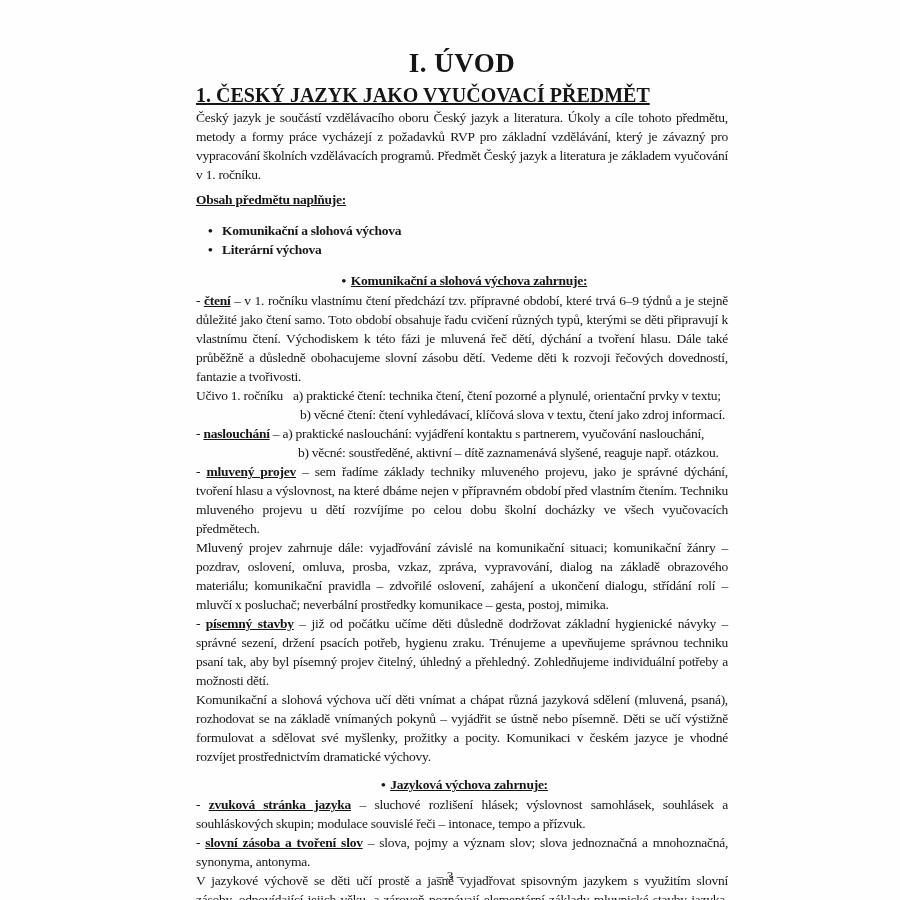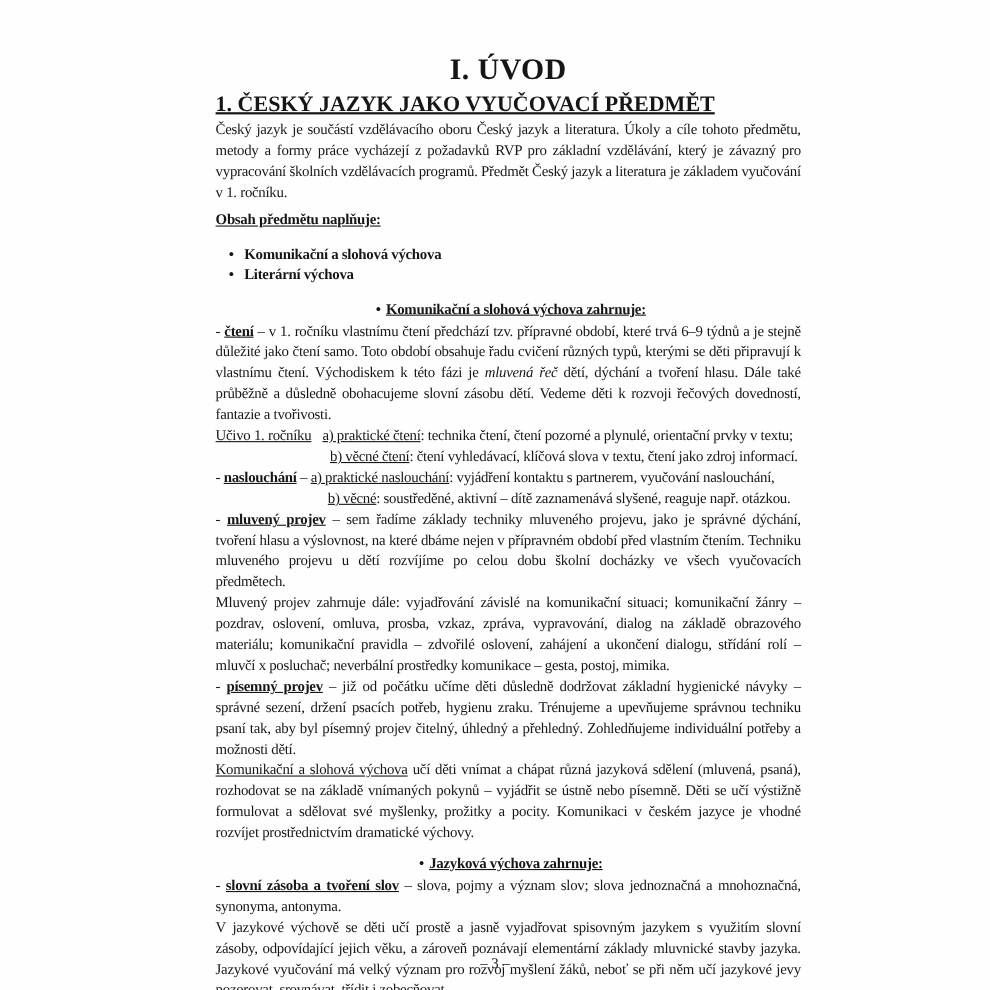--- a/index.html
+++ b/index.html
@@ -24,22 +24,22 @@
   .sub-heading {
     margin:6px 0 0 0; font-weight:bold; text-align:left;
   }
   .sub-heading .hu { text-decoration:underline; }
   .bullet-list { margin:12px; padding:0; list-style:none; text-align:left; }
   .bullet-list li { font-weight:bold; }
   .bullet { display:inline-block; width:14px; }
   .bullet-heading { margin:9px 0 1px 0; font-weight:bold; text-align:center; }
   .bullet-heading .hu { text-decoration:underline; }
   .term { font-weight:bold; text-decoration:underline;margin-top:13px; }
-  .u { text-decoration:underline; }
-  .it { font-style:italic; }
+  .u { }
+  .it { }
   .hang { padding-left:104px; text-indent:-104px; text-align:left; }
   .hang2 { padding-left:102px; text-indent:-102px; text-align:left; }
   .gap { display:inline-block; width:10px; }
   .page-number {
     position:absolute; top:868px; left:0; width:900px;
     text-align:center; font-size:13.5px; color:#161616;
   }
 </style>
 </head>
 <body>
@@ -66,26 +66,27 @@
     <p><span>- </span><span class="term">čtení</span><span> – v 1. ročníku vlastnímu čtení předchází tzv. přípravné období, které trvá 6–9 týdnů a je stejně důležité jako čtení samo. Toto období obsahuje řadu cvičení různých typů, kterými se děti připravují k vlastnímu čtení. Východiskem k této fázi je </span><span class="it">mluvená řeč</span><span> dětí, dýchání a tvoření hlasu. Dále také průběžně a důsledně obohacujeme slovní zásobu dětí. Vedeme děti k rozvoji řečových dovedností, fantazie a tvořivosti.</span></p>
 
     <div class="hang"><span class="u">Učivo 1. ročníku</span><span class="gap"></span><span class="u">a) praktické čtení</span><span>: technika čtení, čtení pozorné a plynulé, orientační prvky v textu;</span><br><span class="u">b) věcné čtení</span><span>: čtení vyhledávací, klíčová slova v textu, čtení jako zdroj informací.</span></div>
 
     <div class="hang2"><span>- </span><span class="term">naslouchání</span><span> – </span><span class="u">a) praktické naslouchání</span><span>: vyjádření kontaktu s partnerem, vyučování naslouchání,</span><br><span class="u">b) věcné</span><span>: soustředěné, aktivní – dítě zaznamenává slyšené, reaguje např. otázkou.</span></div>
 
     <p><span>- </span><span class="term">mluvený projev</span><span> – sem řadíme základy techniky mluveného projevu, jako je správné dýchání, tvoření hlasu a výslovnost, na které dbáme nejen v přípravném období před vlastním čtením. Techniku mluveného projevu u dětí rozvíjíme po celou dobu školní docházky ve všech vyučovacích předmětech.</span></p>
 
     <p>Mluvený projev zahrnuje dále: vyjadřování závislé na komunikační situaci; komunikační žánry – pozdrav, oslovení, omluva, prosba, vzkaz, zpráva, vypravování, dialog na základě obrazového materiálu; komunikační pravidla – zdvořilé oslovení, zahájení a ukončení dialogu, střídání rolí – mluvčí x posluchač; neverbální prostředky komunikace – gesta, postoj, mimika.</p>
 
-    <p><span>- </span><span class="term">písemný projev</span><span> – již od počátku učíme děti důsledně dodržovat základní hygienické návyky – správné sezení, držení psacích potřeb, hygienu zraku. Trénujeme a upevňujeme správnou techniku psaní tak, aby byl písemný projev čitelný, úhledný a přehledný. Zohledňujeme individuální potřeby a možnosti dětí.</span></p>
+    <p><span>- </span><span class="term">písemný stavby</span><span> – již od počátku učíme děti důsledně dodržovat základní hygienické návyky – správné sezení, držení psacích potřeb, hygienu zraku. Trénujeme a upevňujeme správnou techniku psaní tak, aby byl písemný projev čitelný, úhledný a přehledný. Zohledňujeme individuální potřeby a možnosti dětí.</span></p>
 
     <p><span class="u">Komunikační a slohová výchova</span><span> učí děti vnímat a chápat různá jazyková sdělení (mluvená, psaná), rozhodovat se na základě vnímaných pokynů – vyjádřit se ústně nebo písemně. Děti se učí výstižně formulovat a sdělovat své myšlenky, prožitky a pocity. Komunikaci v českém jazyce je vhodné rozvíjet prostřednictvím dramatické výchovy.</span></p>
 
     <p class="bullet-heading"><span class="bullet">•</span><span class="hu">Jazyková výchova zahrnuje:</span></p>
 
+    <p><span>- </span><span class="term">zvuková stránka jazyka</span><span> – sluchové rozlišení hlásek; výslovnost samohlásek, souhlásek a souhláskových skupin; modulace souvislé řeči – intonace, tempo a přízvuk.</span></p>
 
     <p><span>- </span><span class="term">slovní zásoba a tvoření slov</span><span> – slova, pojmy a význam slov; slova jednoznačná a mnohoznačná, synonyma, antonyma.</span></p>
 
     <p>V jazykové výchově se děti učí prostě a jasně vyjadřovat spisovným jazykem s využitím slovní zásoby, odpovídající jejich věku, a zároveň poznávají elementární základy mluvnické stavby jazyka. Jazykové vyučování má velký význam pro rozvoj myšlení žáků, neboť se při něm učí jazykové jevy pozorovat, srovnávat, třídit i zobecňovat.</p>
 
   </div>
 
   <div class="page-number">– 3 –</div>
 
 </div>

